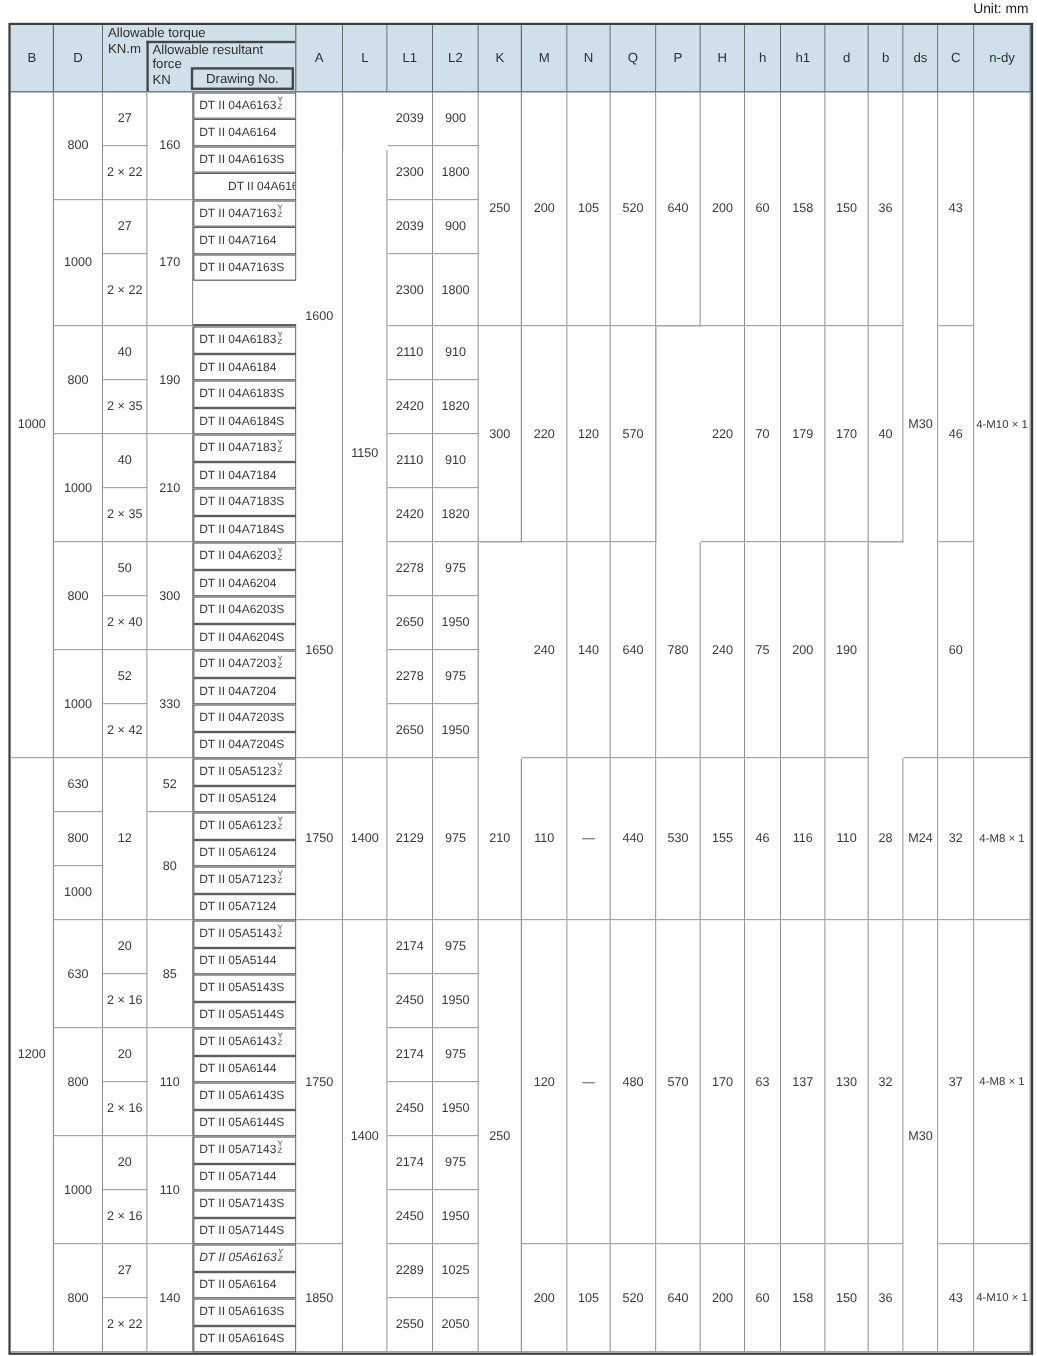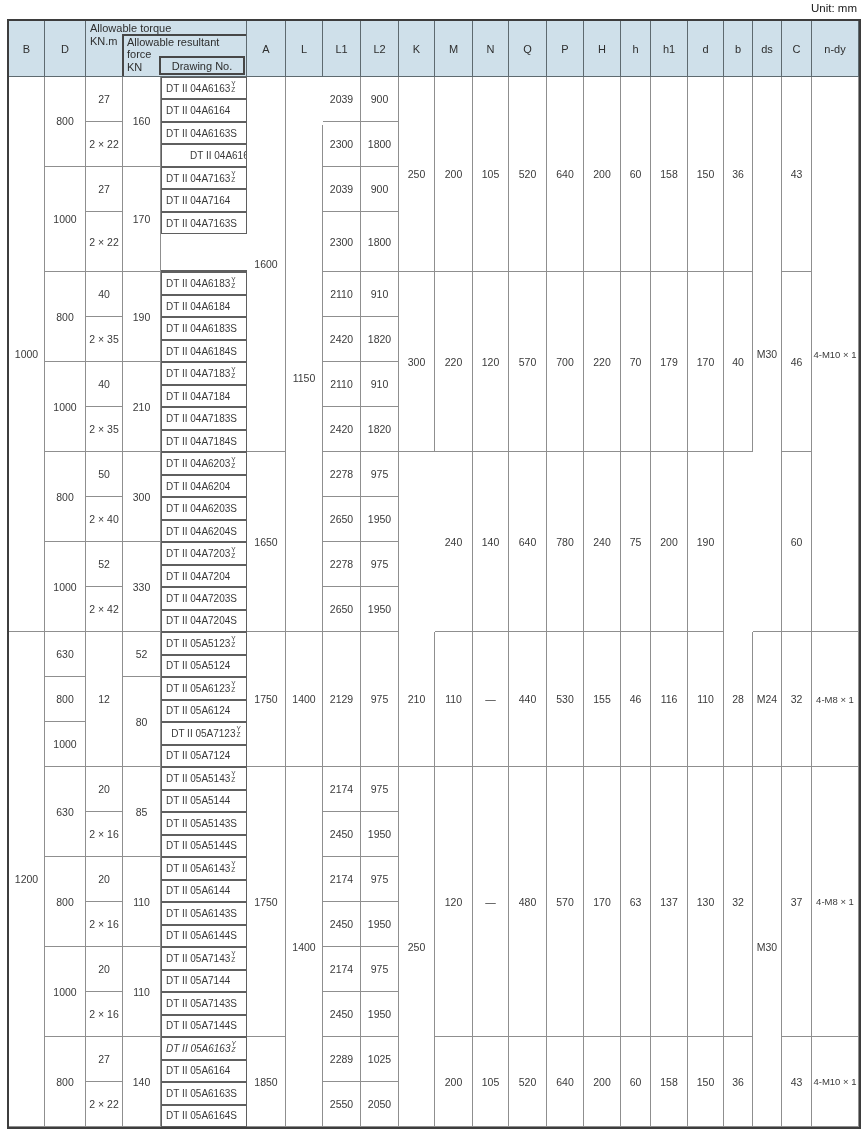--- a/index.html
+++ b/index.html
@@ -336,21 +336,21 @@
       <div class="bcell dcell" data-name="cell-drawing" style="grid-area: 28 / 5 / span 1;">
         <span data-name="cell-text">DT II 05A6123</span>
         <div class="yz" data-name="yz-suffix">
           <span data-name="yz-sup">Y</span>
           <span data-name="yz-sub">Z</span>
         </div>
       </div>
       <div class="bcell dcell" data-name="cell-drawing" style="grid-area: 29 / 5 / span 1;">
         <span data-name="cell-text">DT II 05A6124</span>
       </div>
-      <div class="bcell dcell" data-name="cell-drawing" style="grid-area: 30 / 5 / span 1; justify-content: center;">
+      <div class="bcell dcell" data-name="cell-drawing" style="grid-area: 30 / 5 / span 1;">
         <span data-name="cell-text">DT II 05A7123</span>
         <div class="yz" data-name="yz-suffix">
           <span data-name="yz-sup">Y</span>
           <span data-name="yz-sub">Z</span>
         </div>
       </div>
       <div class="bcell dcell" data-name="cell-drawing" style="grid-area: 31 / 5 / span 1;">
         <span data-name="cell-text">DT II 05A7124</span>
       </div>
       <div class="bcell dcell" data-name="cell-drawing" style="grid-area: 32 / 5 / span 1;">
@@ -628,23 +628,20 @@
         <span data-name="cell-text">440</span>
       </div>
       <div class="bcell" data-name="cell-Q" style="grid-area: 32 / 13 / span 12;">
         <span data-name="cell-text">480</span>
       </div>
       <div class="bcell" data-name="cell-Q" style="grid-area: 44 / 13 / span 4;">
         <span data-name="cell-text">520</span>
       </div>
       <div class="bcell" data-name="cell-P" style="grid-area: 2 / 14 / span 8;">
         <span data-name="cell-text">640</span>
-      </div>
-      <div class="bcell" data-name="cell-P" style="grid-area: 10 / 14 / span 8;">
-        <span data-name="cell-text">700</span>
       </div>
       <div class="bcell" data-name="cell-P" style="grid-area: 18 / 14 / span 8;">
         <span data-name="cell-text">780</span>
       </div>
       <div class="bcell" data-name="cell-P" style="grid-area: 26 / 14 / span 6;">
         <span data-name="cell-text">530</span>
       </div>
       <div class="bcell" data-name="cell-P" style="grid-area: 32 / 14 / span 12;">
         <span data-name="cell-text">570</span>
       </div>

